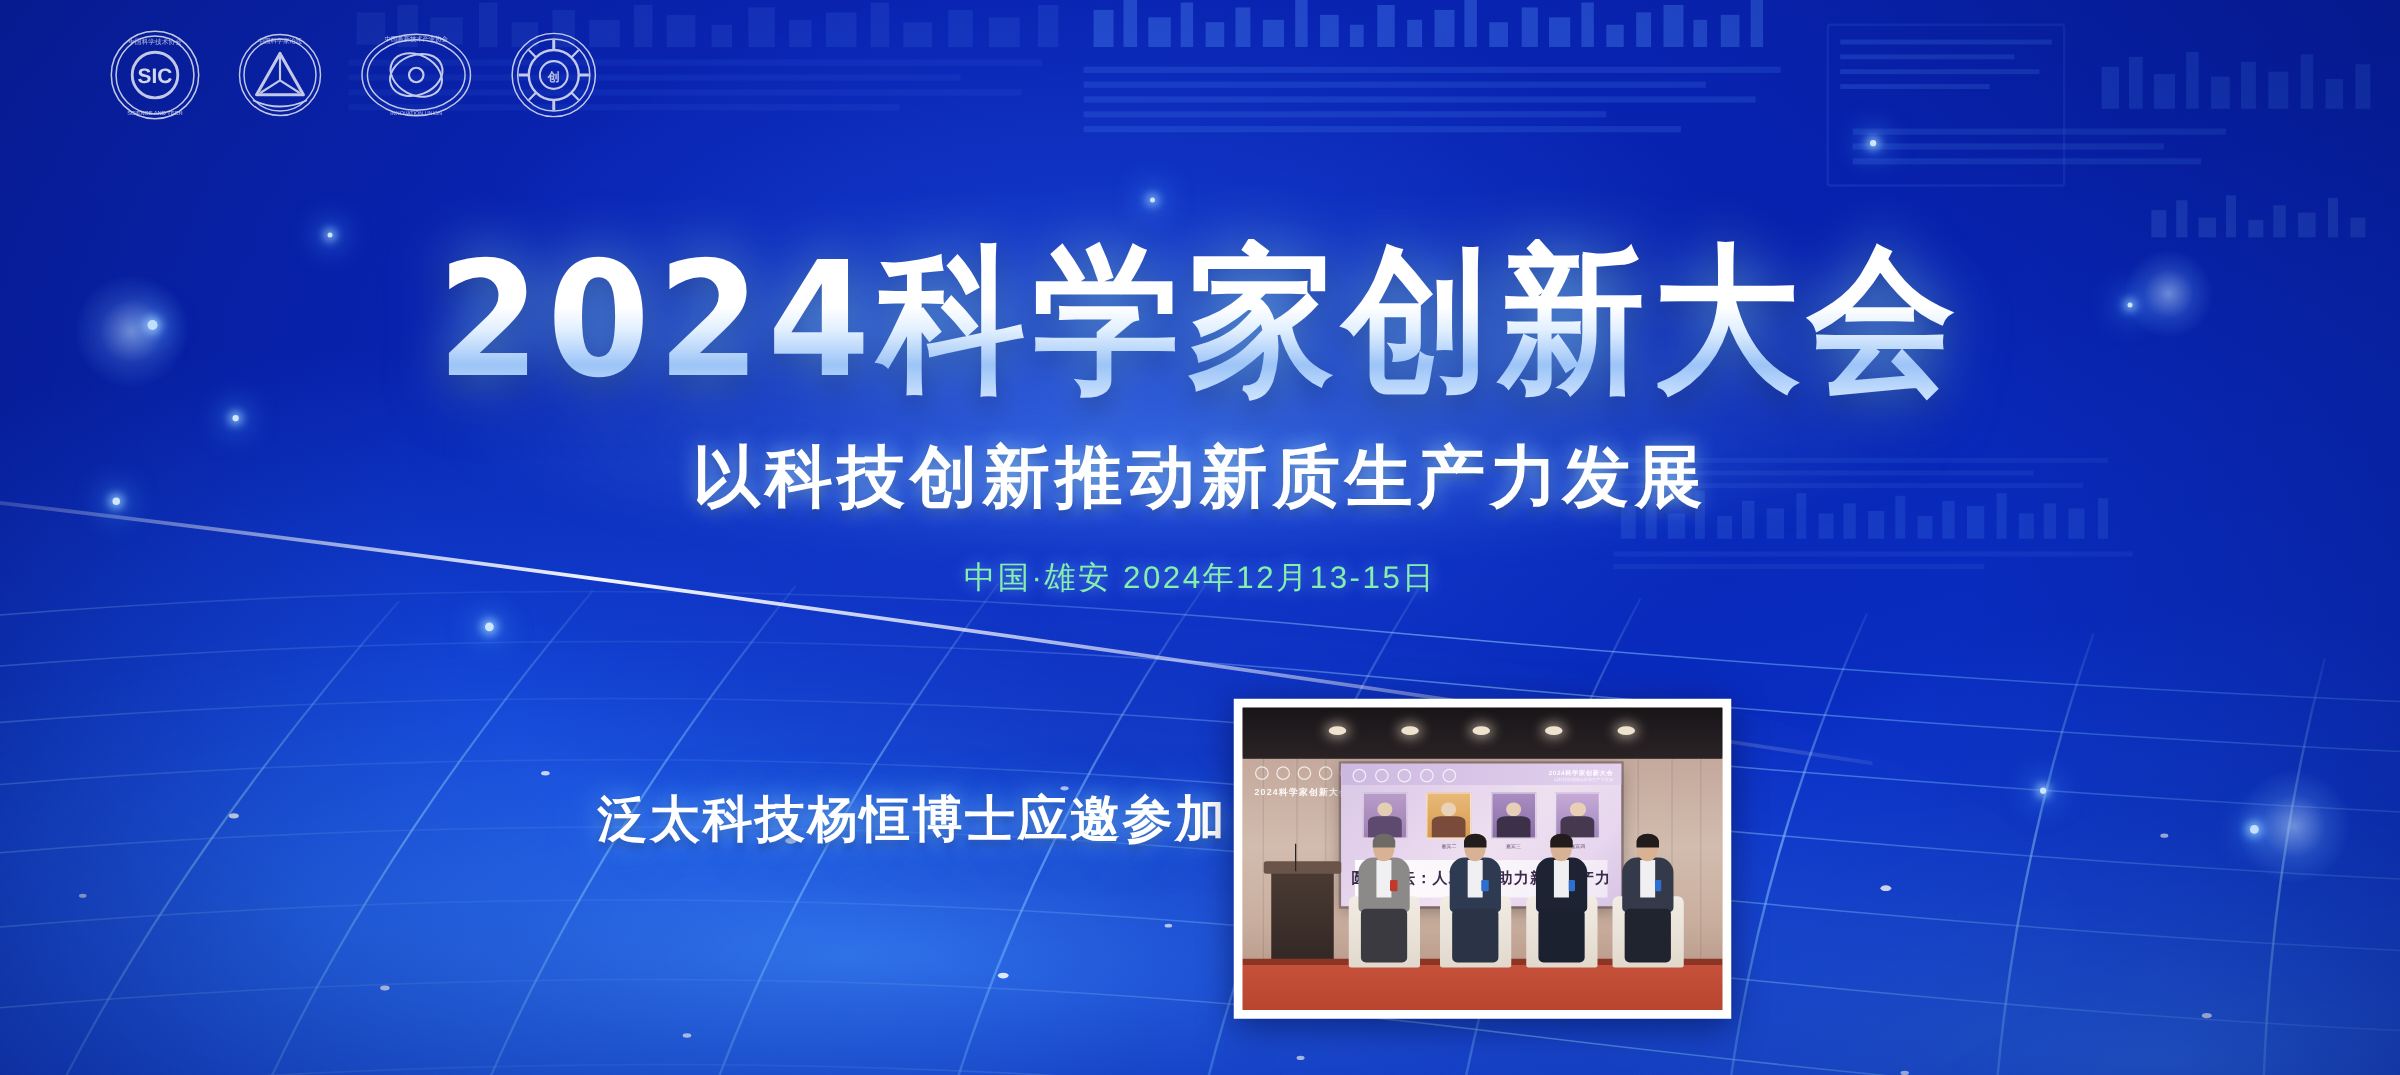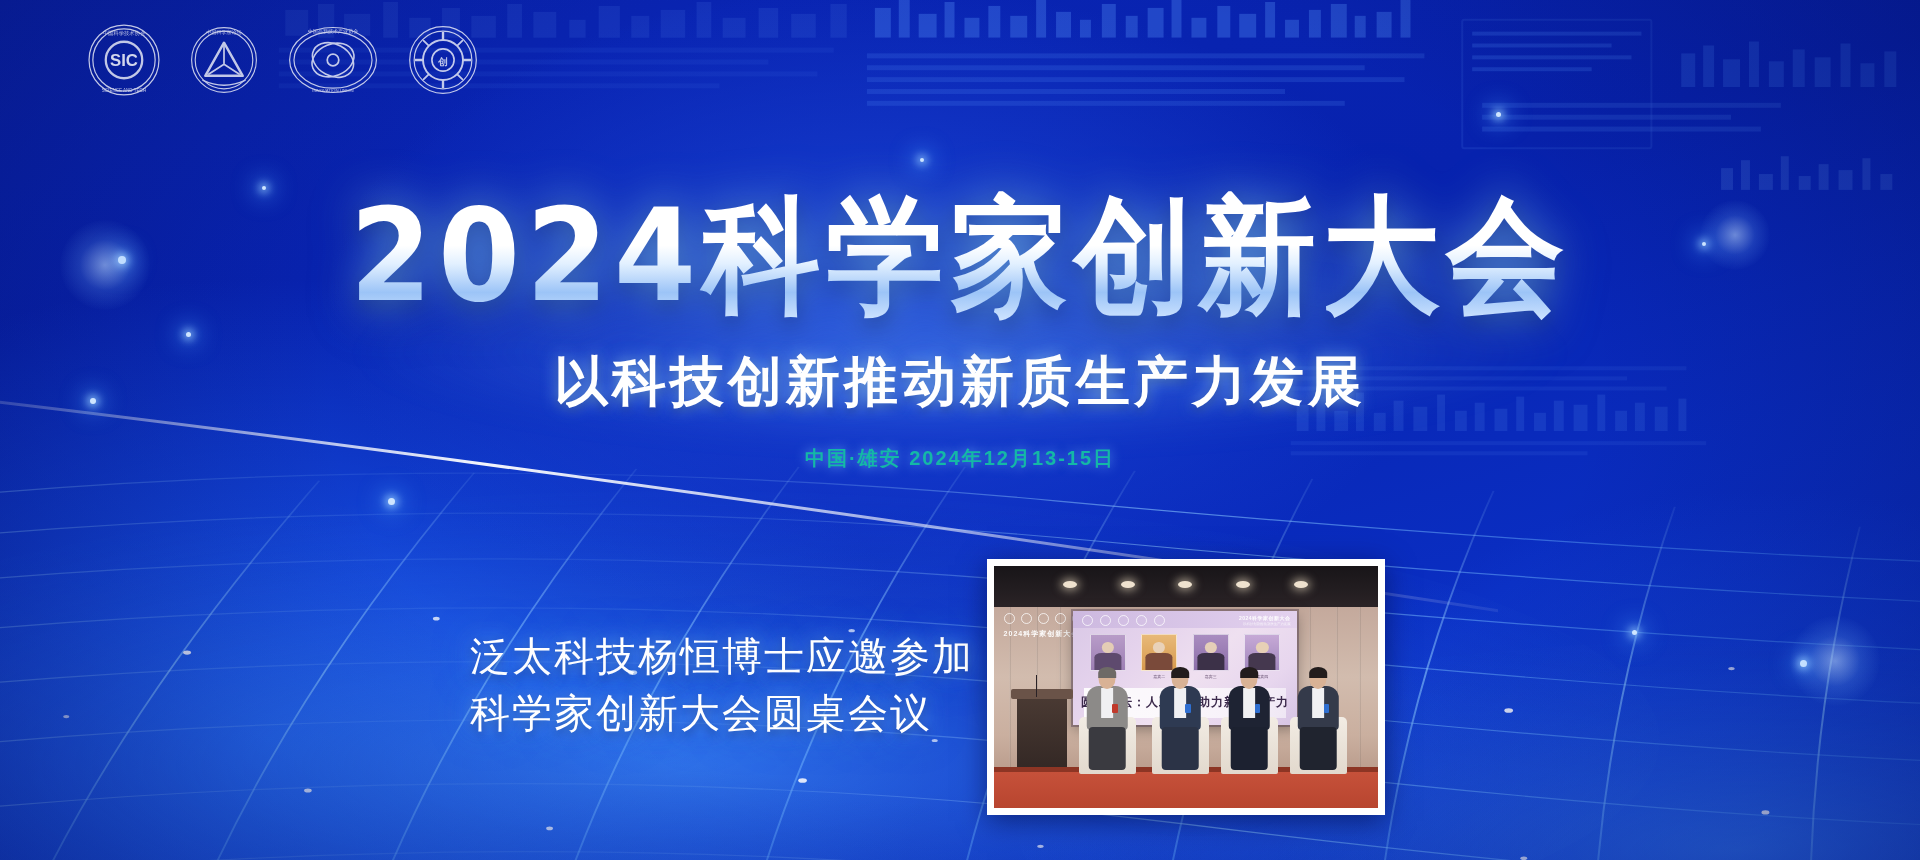--- a/index.html
+++ b/index.html
@@ -69,29 +69,29 @@
     transform:scaleY(1.08);
   }
   .sub-title{
     margin-top:30px;
     font-family:"DejaVu Sans","Liberation Sans",sans-serif;
     font-size:54px;font-weight:bold;letter-spacing:4px;color:#ffffff;
     text-shadow:0 0 16px rgba(140,200,255,.9),0 3px 8px rgba(2,12,70,.5);
   }
   .meta-line{
     margin-top:26px;
-    font-size:20px;letter-spacing:2px;color:#14b8a6;font-weight:bold;
+    font-size:25px;letter-spacing:2px;color:#86efac;font-weight:normal;
     text-shadow:0 0 12px rgba(120,180,255,.8);
   }
 
   
   .caption{
-    position:absolute;left:470px;top:628px;width:520px;text-align:left;z-index:7;
+    position:absolute;left:470px;top:628px;width:520px;text-align:center;z-index:7;
     font-family:"DejaVu Sans","Liberation Sans",sans-serif;
-    font-size:40px;font-weight:normal;line-height:1.42;letter-spacing:2px;color:#ffffff;
+    font-size:40px;font-weight:bold;line-height:1.42;letter-spacing:2px;color:#ffffff;
     text-shadow:0 0 18px rgba(110,180,255,.95),0 0 40px rgba(60,140,255,.6),0 3px 8px rgba(2,12,70,.6);
   }
 
   
   .photo{
     position:absolute;left:987px;top:559px;width:398px;height:256px;z-index:8;
     background:#ffffff;padding:7px;box-sizing:border-box;
     box-shadow:0 6px 26px rgba(1,8,60,.55);
   }
   .photo-inner{position:relative;width:100%;height:100%;overflow:hidden;background:#c9b4ac;}
@@ -452,21 +452,20 @@
   </div>
 
   <div class="title-wrap">
     <div class="main-title">2024科学家创新大会</div>
     <div class="sub-title">以科技创新推动新质生产力发展</div>
     <div class="meta-line">中国·雄安  2024年12月13-15日</div>
   </div>
 
   <div class="caption">
     <div>泛太科技杨恒博士应邀参加</div>
-    <div>科学家创新大会圆桌会议</div>
   </div>
 
   <div class="photo-glow"></div>
   <div class="photo">
     <div class="photo-inner">
 
       <div class="room-wall"></div>
       <div class="ceiling"></div>
       <div class="ceil-light" style="left:18%"></div>
       <div class="ceil-light" style="left:33%"></div>

